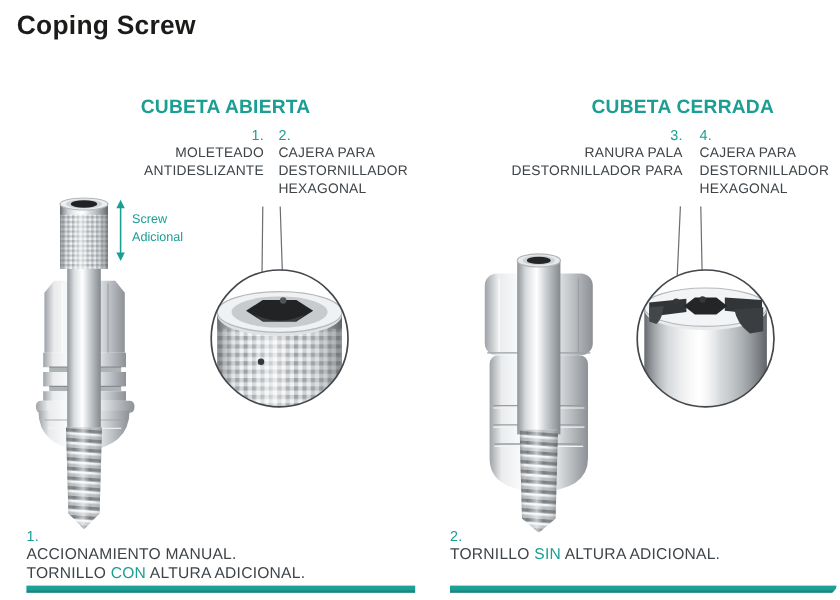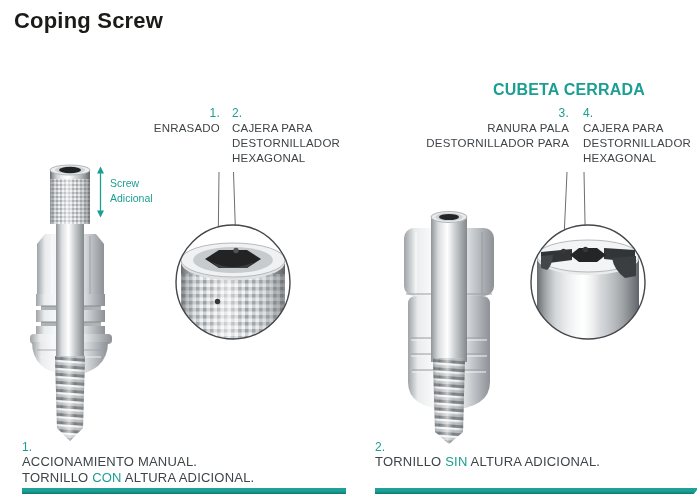--- a/index.html
+++ b/index.html
@@ -194,25 +194,27 @@
         <path d="M541 256 L553 255 Q552 266 547 270 L541 268 Z" fill="#43474a"></path>
       </g>
       <circle cx="588" cy="282" r="57" fill="none" stroke="#43474b" stroke-width="1.4"></circle>
       <circle cx="563.5" cy="251.5" r="2.7" fill="#34383b"></circle>
       <circle cx="585.5" cy="249.5" r="2.7" fill="#34383b"></circle>
     </g>
   </svg>
 
   <div class="abs title">Coping Screw</div>
 
+  <div class="abs hdr hdr-left">CUBETA ABIERTA</div>
   <div class="abs hdr hdr-right">CUBETA CERRADA</div>
 
   <div class="abs callout callout-1 co-right">
     <div class="co-num">1.</div>
-    <div>ENRASADO</div>
+    <div>MOLETEADO</div>
+    <div>ANTIDESLIZANTE</div>
   </div>
 
   <div class="abs callout callout-2">
     <div class="co-num">2.</div>
     <div>CAJERA PARA</div>
     <div>DESTORNILLADOR</div>
     <div>HEXAGONAL</div>
   </div>
 
   <div class="abs callout callout-3 co-right">

